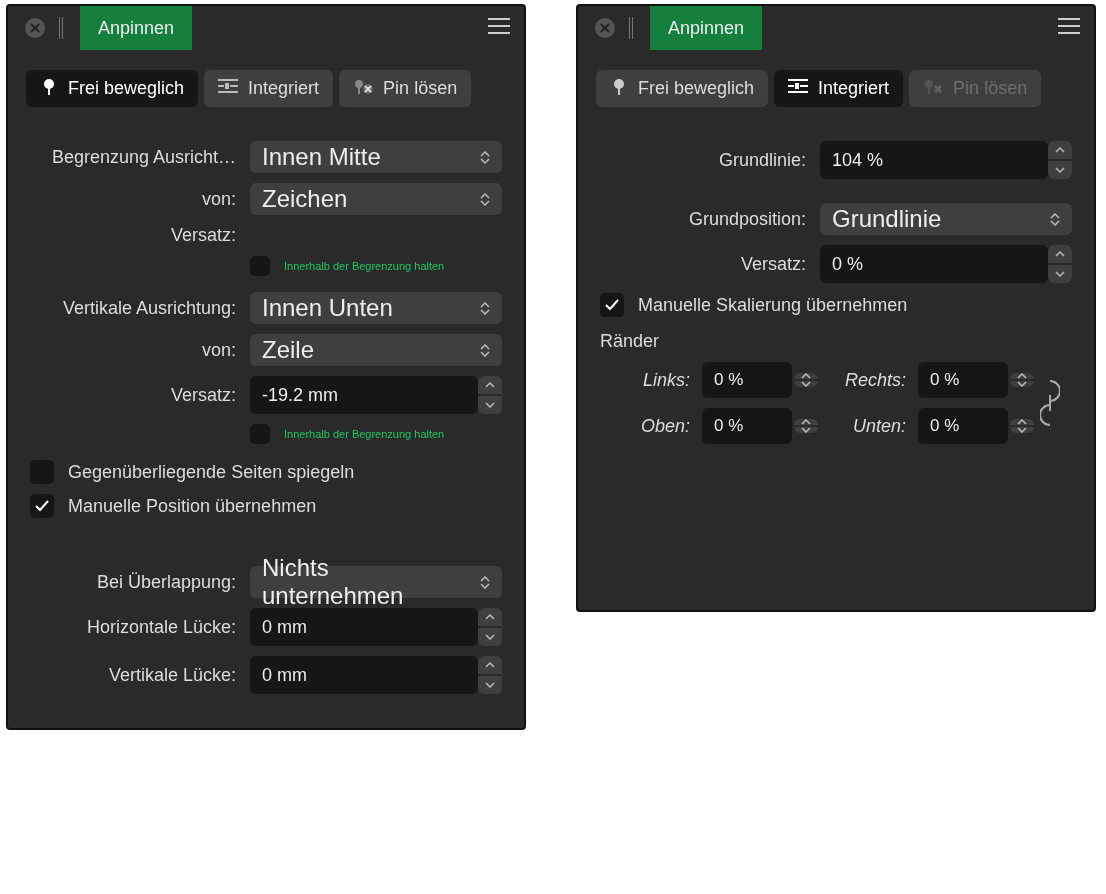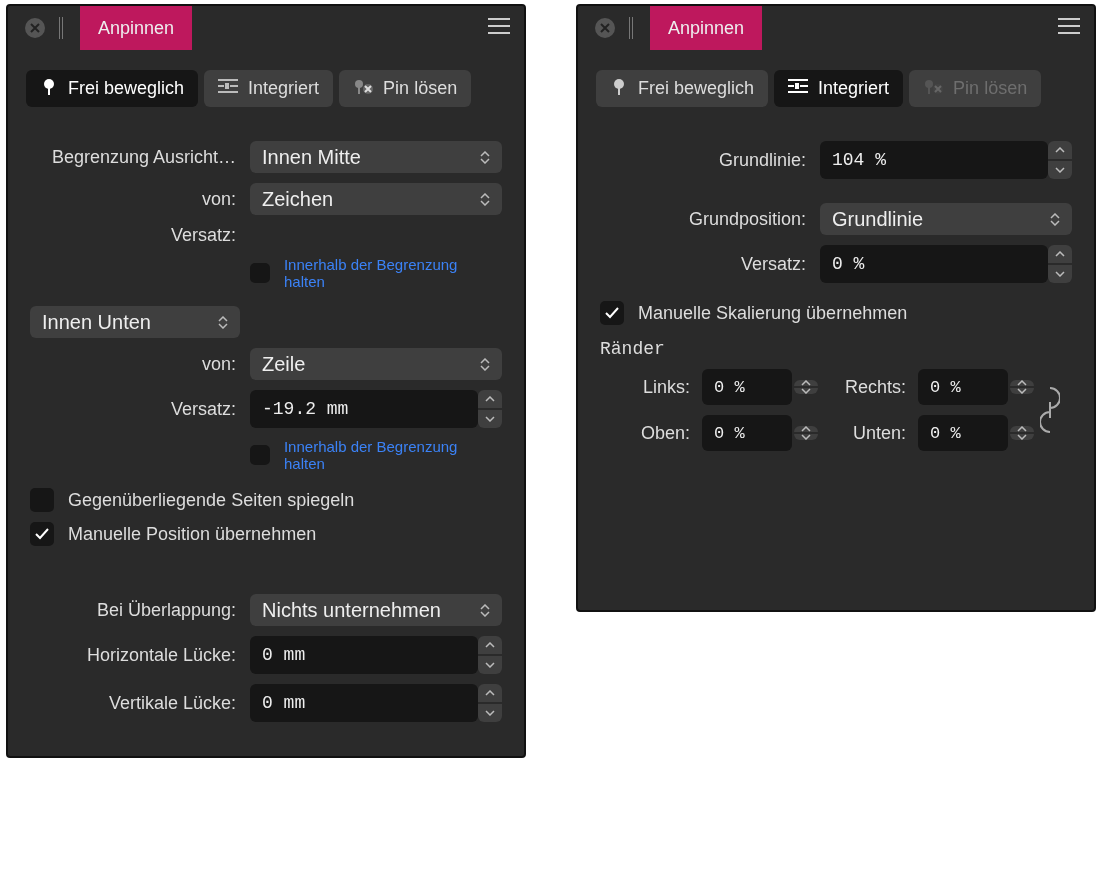--- a/index.html
+++ b/index.html
@@ -35,21 +35,21 @@
   }
   .close-dot{
     width:20px;height:20px;border-radius:50%;background:#555;display:flex;align-items:center;justify-content:center;
     color:#222;
   }
   .close-dot svg{stroke:#222;}
   .vline{width:4px;height:22px;display:flex;gap:2px;}
   .vline::before,.vline::after{content:"";width:2px;background:#777;}
   .tab {
     height:44px; padding:0 18px; display:flex; align-items:center;
-    background:#be185d; color:#eee; font-size:18px;
+    background:#15803d; color:#eee; font-size:18px;
   }
   .burger{margin-left:auto;padding:0 14px;}
   .burger svg{stroke:#ccc;}
 
   
   .segbar{
     display:flex; gap:6px; padding:20px 18px 14px 18px;
     border-bottom: 0;
   }
   .seg{
@@ -71,65 +71,65 @@
   }
   .row .lbl{
     text-align:right; color:#ddd; font-size:18px; white-space:nowrap; overflow:hidden; text-overflow:ellipsis;
     padding-right:4px;
   }
 
   
   .select{
     display:flex; align-items:center; justify-content:space-between;
     height:26px; border-radius:6px; background:#3f3f3f; padding:16px 12px;
-    color:#eee; font-size:20px;
+    color:#eee; font-size:24px;
   }
   .spin{
     display:flex; flex-direction:column; gap:1px; padding-left:6px;
   }
   .spin svg{stroke:#bbb;}
 
   
-  .numwrap{ display:flex; gap:0; height:38px;font-family:Liberation Mono, monospace; }
+  .numwrap{ display:flex; gap:0; height:38px; }
   .num{
     flex:1; background:#161616; border-radius:6px; padding:0 12px; display:flex; align-items:center;
     color:#eee; font-size:18px;
   }
   .step{
     display:flex; flex-direction:column; border-radius:6px; overflow:hidden;
     width:24px;
   }
   .step div{flex:1;background:#3f3f3f;display:flex;align-items:center;justify-content:center;}
   .step div + div{margin-top:2px;}
   .step svg{stroke:#bbb}
 
   
   .check{
     display:flex; align-items:center; gap:14px; margin:10px 0;
     font-size:18px; color:#ddd;
   }
-  .check.sub{ margin-left:220px; font-size:15px; color:#3b82f6; margin-top:2px; margin-bottom:16px;}
+  .check.sub{ margin-left:220px; font-size:11px; color:#22c55e; margin-top:2px; margin-bottom:16px;}
   .cb{
     width:24px;height:24px;border-radius:5px;background:#161616;display:flex;align-items:center;justify-content:center;
   }
   .cb.small{width:20px;height:20px;}
   .cb svg{stroke:#fff}
 
   
-  .sect{ font-size:18px; color:#ddd; margin:14px 0 10px 0;font-family:Liberation Mono, monospace; }
+  .sect{ font-size:18px; color:#ddd; margin:14px 0 10px 0; }
 
   
   .mgn{
     display:grid;
     grid-template-columns: 100px 90px 20px 100px 90px 20px 36px;
     align-items:center;
     row-gap:10px; column-gap:2px;
     margin-top:6px;
   }
-  .mgn .ml{ text-align:right; padding-right:10px; font-size:18px; }
+  .mgn .ml{ text-align:right; padding-right:10px; font-size:18px;font-style:italic; }
   .mgn .numwrap{ height:36px; }
   .mgn .numwrap .num{ font-size:17px;}
   .link{
     grid-row: span 2; display:flex; align-items:center; justify-content:center;
   }
 
   
   .gap{height:28px;}
 </style>
 </head>
@@ -213,20 +213,21 @@
     </div>
     <div class="row">
       <div class="lbl">Versatz:</div>
     </div>
     <div class="check sub">
       <span class="cb small"></span>
       <span>Innerhalb der Begrenzung halten</span>
     </div>
 
     <div class="row">
+      <div class="lbl">Vertikale Ausrichtung:</div>
       <div class="select">
         <span>Innen Unten</span>
         <span class="spin">
               <svg width="10" height="6" viewBox="0 0 10 6" fill="none" stroke-width="1.5">
                 <path d="M1 5 L5 1 L9 5"></path>
               </svg>
               <svg width="10" height="6" viewBox="0 0 10 6" fill="none" stroke-width="1.5">
                 <path d="M1 1 L5 5 L9 1"></path>
               </svg>
             </span>
@@ -426,21 +427,21 @@
               </div>
           <div>
                 <svg width="10" height="6" viewBox="0 0 10 6" fill="none" stroke-width="1.5">
                   <path d="M1 1 L5 5 L9 1"></path>
                 </svg>
               </div>
         </div>
       </div>
     </div>
 
-    <div class="check" style="margin-top:18px">
+    <div class="check" style="margin-top:10px">
       <span class="cb">
         <svg width="14" height="12" viewBox="0 0 14 12" fill="none" stroke-width="2">
               <path d="M1 6 L5 10 L13 1"></path>
             </svg>
       </span>
       <span>Manuelle Skalierung übernehmen</span>
     </div>
 
     <div class="sect">Ränder</div>
 

